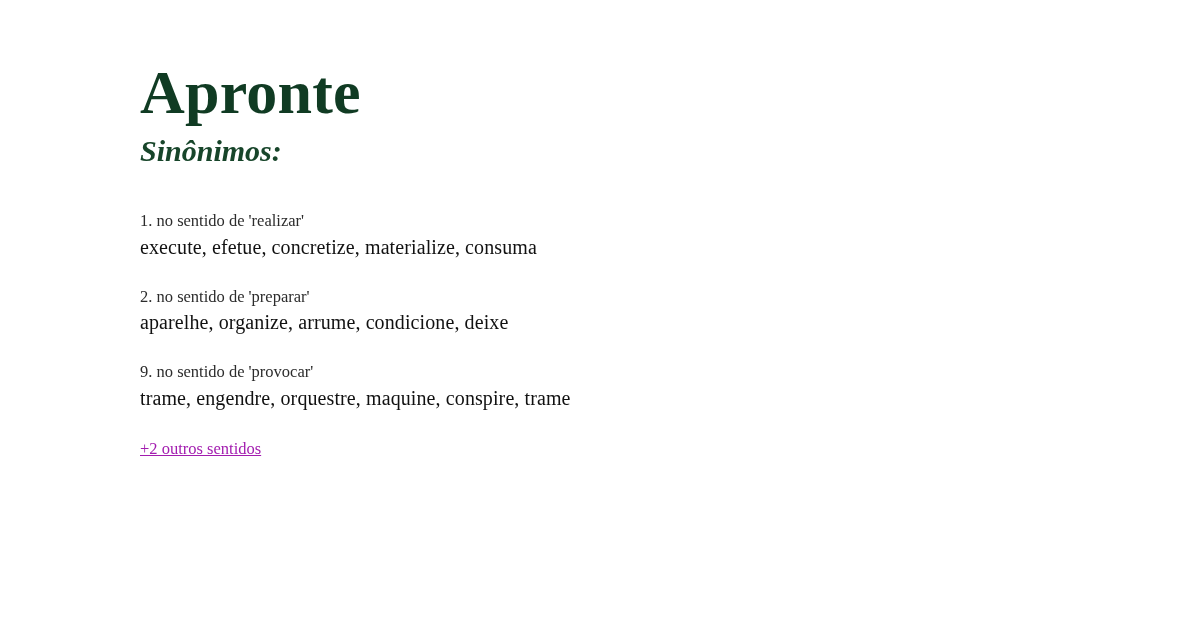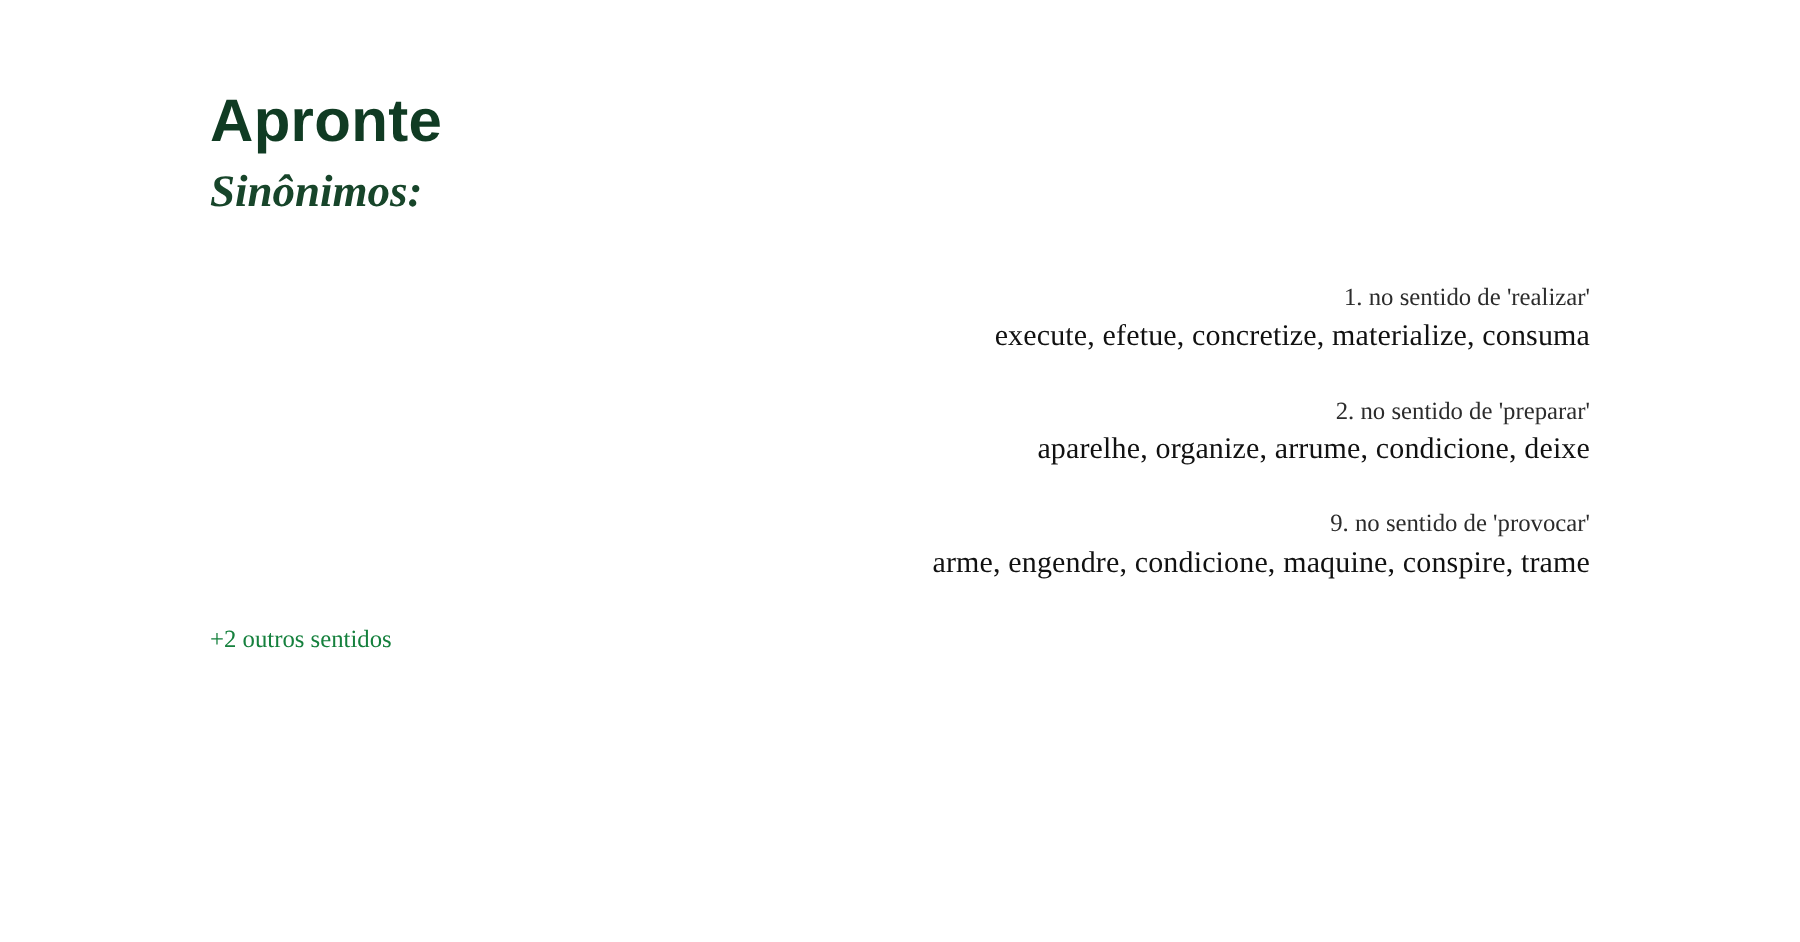--- a/index.html
+++ b/index.html
@@ -15,60 +15,60 @@
     overflow: hidden;
   }
   .page {
     position: relative;
     width: 1200px;
     height: 628px;
     box-sizing: border-box;
     padding: 60px 140px;
   }
   .word-title {
-    font-family: Liberation Sans, sans-serif;
-    font-size: 40px;
+    font-family: Liberation Serif, serif;
+    font-size: 62px;
     font-weight: bold;
     color: #103b23;
     line-height: 1.05;
     margin: 0;
     letter-spacing: 0.2px;
   }
   .subtitle {
     font-family: "Liberation Serif", "DejaVu Serif", serif;
     font-size: 30px;
     font-weight: bold;
     font-style: italic;
     color: #17452a;
     margin: 8px 0 0 0;
     line-height: 1.2;
   }
   .senses {
     margin-top: 42px;
-    text-align: right;
   }
   .sense {
     margin-bottom: 27px;
   }
   .sense-label {
     font-size: 16.5px;
     color: #2c2c2c;
     line-height: 1.25;
     margin-bottom: 2px;
   }
   .sense-words {
     font-size: 20px;
     color: #111111;
     line-height: 1.3;
     letter-spacing: 0.1px;
   }
   .more-senses {
     font-size: 16.5px;
-    color: #15803d;
+    color: #a21caf;
     margin-top: 28px;
+    text-decoration: underline;
   }
   .source {
     margin-top: 46px;
     font-size: 20px;
     font-style: italic;
     font-weight: bold;
     color: #103b23;
   }
   .source .dash {
     font-style: normal;
@@ -91,21 +91,21 @@
       <div class="sense-words">execute, efetue, concretize, materialize, consuma</div>
     </div>
 
     <div class="sense">
       <div class="sense-label">2. no sentido de 'preparar'</div>
       <div class="sense-words">aparelhe, organize, arrume, condicione, deixe</div>
     </div>
 
     <div class="sense">
       <div class="sense-label">9. no sentido de 'provocar'</div>
-      <div class="sense-words">arme, engendre, condicione, maquine, conspire, trame</div>
+      <div class="sense-words">trame, engendre, orquestre, maquine, conspire, trame</div>
     </div>
 
   </div>
 
   <div class="more-senses">+2 outros sentidos</div>
 
 
 </div>
 
 </body></html>

